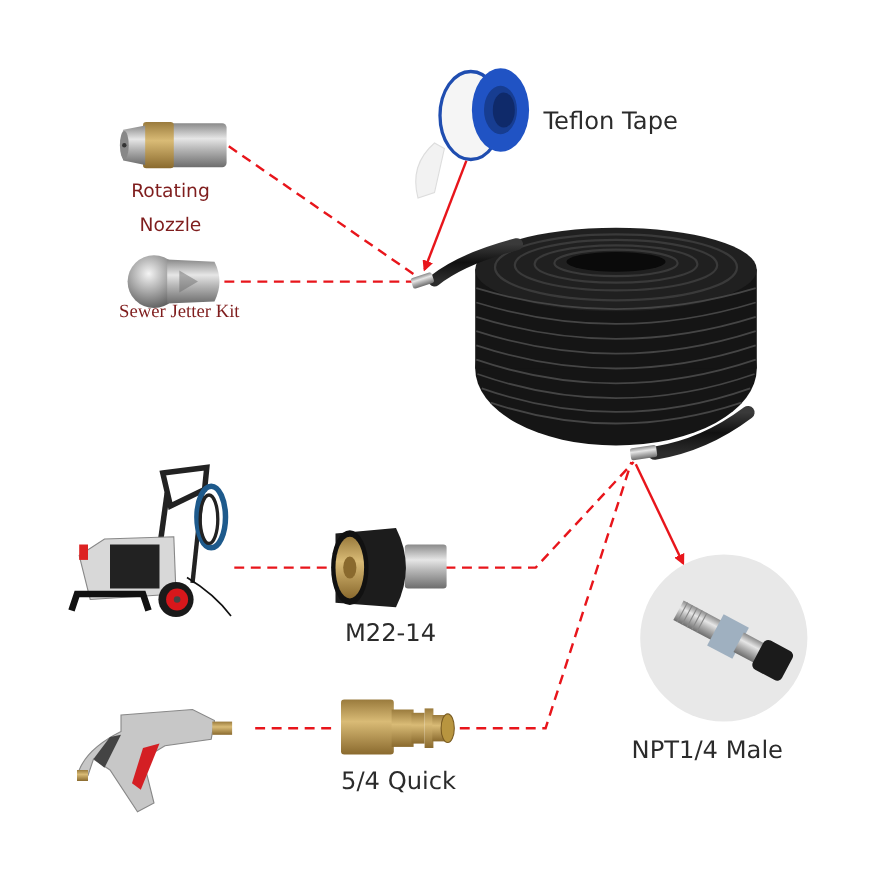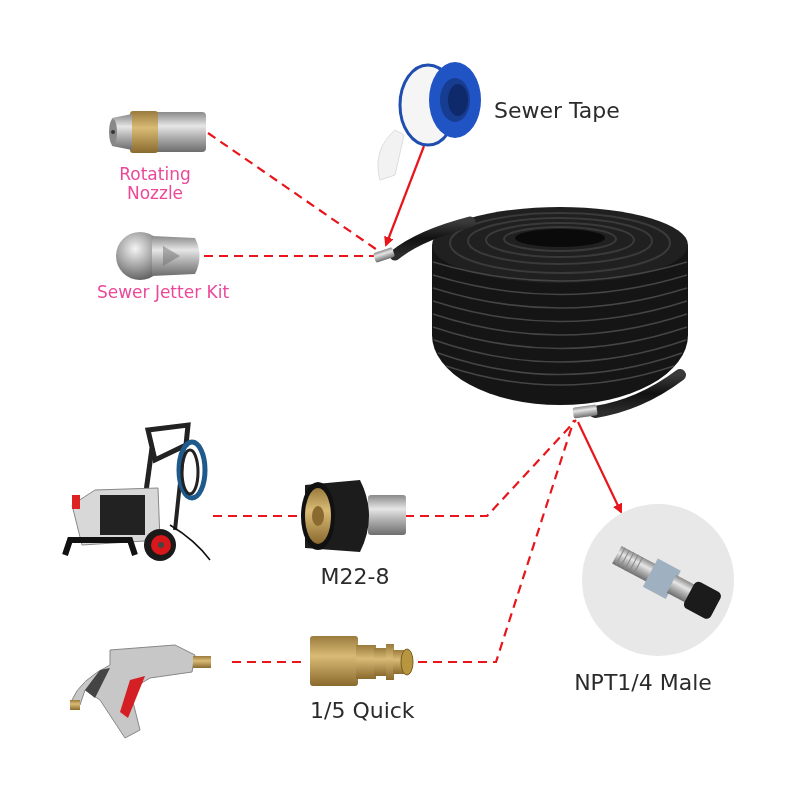--- a/index.html
+++ b/index.html
@@ -1,19 +1,19 @@
 <!DOCTYPE html>
 <html><head>
 <meta charset="utf-8">
 <style>
   html, body { margin: 0; padding: 0; background: #ffffff; }
   body { width: 800px; height: 800px; position: relative; overflow: hidden; font-family: "DejaVu Sans", sans-serif; }
   #stage { position: absolute; left: 0; top: 0; width: 800px; height: 800px; }
   .label { position: absolute; color: #2b2b2b; font-family: "DejaVu Sans", sans-serif; line-height: 1.0; text-align: center; }
-  .lbl-small { font-size: 17px; color: #ec4899; }
+  .lbl-small { font-size: 17px; color: #7f1d1d; }
   .lbl-big { font-size: 22px; }
 </style>
 </head>
 <body>
 
 <div id="stage">
 <svg width="800" height="800" viewBox="0 0 800 800" xmlns="http://www.w3.org/2000/svg">
   <defs>
     <linearGradient id="steel" x1="0" y1="0" x2="0" y2="1">
       <stop offset="0" stop-color="#8a8a8a"></stop>
@@ -159,22 +159,22 @@
       <rect x="648" y="562" width="26" height="32" fill="#9fb0c0"></rect>
       <rect x="672" y="568" width="22" height="20" fill="url(#steel)"></rect>
       <rect x="692" y="563" width="30" height="30" rx="5" fill="#1b1b1b"></rect>
     </g>
   </g>
 </svg>
 
 
 <div class="label lbl-small" style="left:100px; top:166px; width:110px;">
   <div>Rotating</div>
-  <div style="margin-top:2px;">Nozzle</div>
+  <div style="margin-top:14px;">Nozzle</div>
 </div>
-<div class="label lbl-small" style="left:78px; top:284px; width:170px;">Sewer Jetter Kit</div>
-<div class="label lbl-big" style="left:494px; top:100px; width:160px; text-align:left;">Sewer Tape</div>
-<div class="label lbl-big" style="left:300px; top:566px; width:110px;">M22-8</div>
+<div class="label lbl-small" style="left:78px; top:274px; width:170px;font-family:Liberation Serif, serif;">Sewer Jetter Kit</div>
+<div class="label lbl-big" style="left:494px; top:100px; width:160px; text-align:left;">Teflon Tape</div>
+<div class="label lbl-big" style="left:300px; top:566px; width:110px;">M22-14</div>
 <div class="label lbl-big" style="left:310px; top:700px; width:140px; text-align:left;">
-  <div>1/5 Quick</div>
+  <div>5/4 Quick</div>
 </div>
 <div class="label lbl-big" style="left:558px; top:672px; width:170px;">NPT1/4 Male</div>
 </div>
 
 </body></html>

